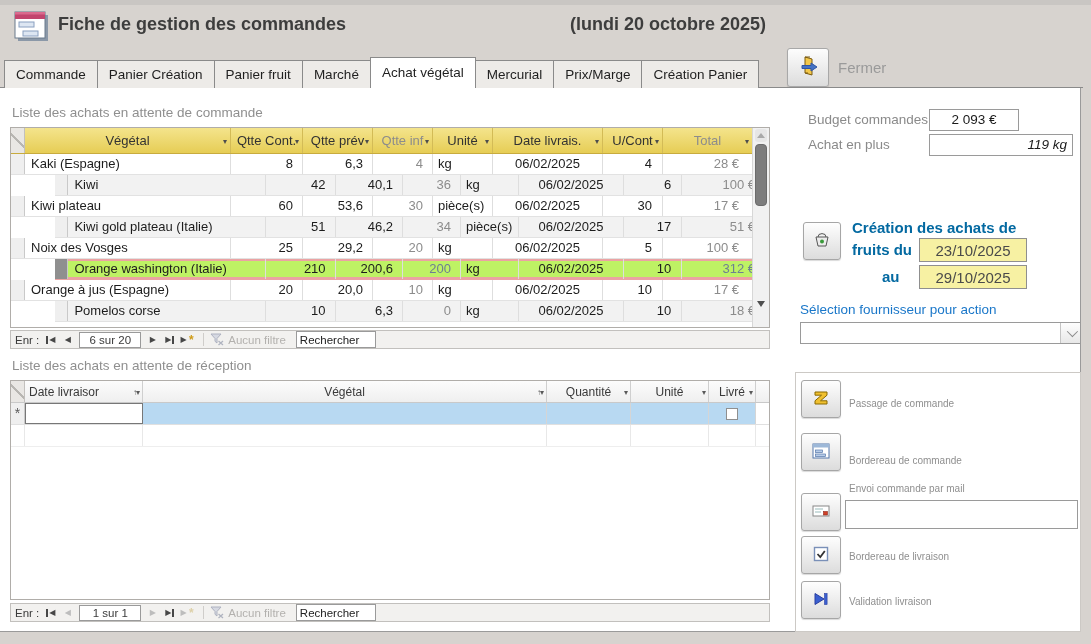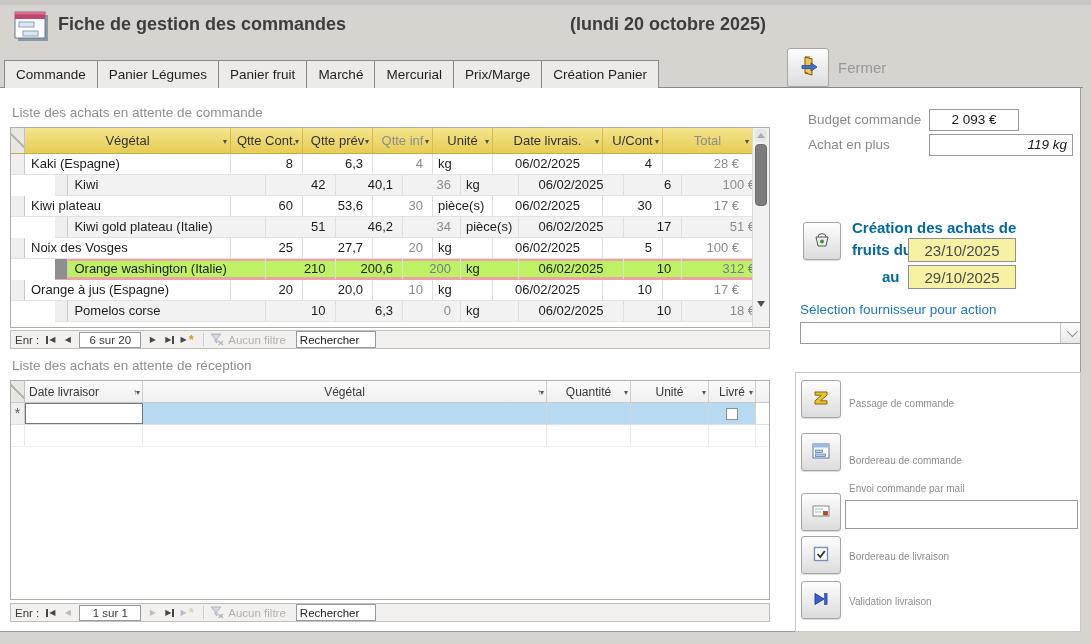--- a/index.html
+++ b/index.html
@@ -104,21 +104,21 @@
   .plabel{position:absolute;font-size:13.5px;color:#8a8a8a;}
   .pfield{position:absolute;height:22px;background:#fff;border:1px solid #9a9a9a;box-sizing:border-box;
           font-size:13.5px;color:#1a1a1a;line-height:20px;}
   .pfield.center{text-align:center;}
   .pfield.right{text-align:right;padding-right:5px;}
   .sqbtn{position:absolute;width:40px;height:38px;border:1px solid #a6a6a6;border-radius:3px;
          background:linear-gradient(#fefefe,#dcdcdc);display:flex;align-items:center;justify-content:center;
          box-shadow:0 1px 1px rgba(0,0,0,.15);}
   .red{position:absolute;font-size:15px;font-weight:700;color:#0369a1;white-space:nowrap;}
   .datebox{position:absolute;width:108px;height:24px;background:#f7f1a3;border:1px solid #8f8f8f;box-sizing:border-box;
-           display:flex;align-items:center;justify-content:center;font-size:15px;color:#4a4a4a;}
+           display:flex;align-items:center;justify-content:center;font-size:15px;color:#4a4a4a;margin-left:11px;}
   .bluelabel{position:absolute;font-size:13.5px;color:#1a77c9;}
   .combo{position:absolute;left:800px;top:322px;width:281px;height:22px;background:#fff;border:1px solid #9a9a9a;box-sizing:border-box;}
   .combo-arrow{position:absolute;right:0;top:0;width:19px;height:20px;border-left:1px solid #c4c4c4;
                background:linear-gradient(#fdfdfd,#e8e8e8);display:flex;align-items:center;justify-content:center;}
   .chev{width:7px;height:7px;border-right:1.5px solid #8a8a8a;border-bottom:1.5px solid #8a8a8a;transform:rotate(45deg) translateY(-2px);}
   .groupbox{position:absolute;left:795px;top:372px;width:286px;height:260px;border:1px solid #ccc9c5;box-sizing:border-box;}
   .alabel{position:absolute;font-size:10px;color:#8f8f8f;white-space:nowrap;}
   .mailinput{position:absolute;left:845px;top:500px;width:233px;height:29px;border:1px solid #9a9a9a;
              box-sizing:border-box;background:#fff;font-size:13px;font-family:"Liberation Sans",sans-serif;}
 </style>
@@ -137,23 +137,24 @@
       <rect x="5" y="11" width="15" height="5" fill="#dde6f2" stroke="#8aa0c0"></rect>
       <rect x="9" y="20" width="15" height="5" fill="#dde6f2" stroke="#8aa0c0"></rect>
     </svg>
   </span>
   <div class="title">Fiche de gestion des commandes</div>
   <div class="hdate">(lundi 20 octobre 2025)</div>
 
   <div class="tabline"></div>
   <div class="tabs" id="tabs">
       <div class="tab">Commande</div>
-      <div class="tab">Panier Légumes</div>
+      <div class="tab">Panier Création</div>
       <div class="tab">Panier fruit</div>
       <div class="tab">Marché</div>
+      <div class="tab active">Achat végétal</div>
       <div class="tab">Mercurial</div>
       <div class="tab">Prix/Marge</div>
       <div class="tab">Création Panier</div>
     </div>
   <button class="closebtn">
     <span>
       <svg width="26" height="26" viewBox="0 0 26 26">
         <path d="M10 4 L17 6 V22 L10 20 Z" fill="#f3c84b" stroke="#7a5a10"></path>
         <path d="M10 4 H15 M10 20 H13" stroke="#7a5a10" fill="none"></path>
         <circle cx="15" cy="13" r="1" fill="#7a5a10"></circle>
@@ -245,21 +246,21 @@
           <div class="c c3">34</div>
           <div class="c c4">pièce(s)</div>
           <div class="c c5">06/02/2025</div>
           <div class="c c6">17</div>
           <div class="c c7">51 €</div>
         </div>
         <div class="trow">
           <div class="csel"></div>
           <div class="c c0">Noix des Vosges</div>
           <div class="c c1">25</div>
-          <div class="c c2">27,7</div>
+          <div class="c c2">29,2</div>
           <div class="c c3">20</div>
           <div class="c c4">kg</div>
           <div class="c c5">06/02/2025</div>
           <div class="c c6">5</div>
           <div class="c c7">100 €</div>
         </div>
         <div class="trow alt sel">
           <div class="csel"></div>
           <div class="c c0">Orange washington (Italie)</div>
           <div class="c c1">210</div>
@@ -381,21 +382,21 @@
     <span class="nav-filter">
       <svg width="14" height="13" viewBox="0 0 14 13">
         <path d="M1 1 h10 l-4 4.5 V10 L5 8.3 V5.5 Z" fill="#d6d9e2" stroke="#aeb2c0"></path>
         <path d="M8.5 8 l4.5 4 M13 8 l-4.5 4" stroke="#b0b4c0" stroke-width="1.3"></path>
       </svg>
       <span>Aucun filtre</span>
     </span>
     <input class="nav-search" placeholder="Rechercher" style="">
   </div>
 
-  <div class="plabel" style="left:808px;top:112px;">Budget commande</div>
+  <div class="plabel" style="left:808px;top:112px;">Budget commandes</div>
   <div class="pfield center" style="left:929px;top:109px;width:90px;">2 093 €</div>
   <div class="plabel" style="left:808px;top:137px;">Achat en plus</div>
   <div class="pfield right" style="left:929px;top:134px;width:144px;font-style:italic;">119 kg</div>
 
   <button class="sqbtn" style="left:803px;top:222px;width:38px;height:38px;">
     <span>
       <svg width="20" height="20" viewBox="0 0 20 20">
         <path d="M4 7 h12 l-2 9 h-8 Z" fill="#ececec" stroke="#555"></path>
         <path d="M6 7 a4 3.4 0 0 1 8 0" fill="none" stroke="#555"></path>
         <circle cx="10" cy="11.5" r="2" fill="#3a9a3a"></circle>

